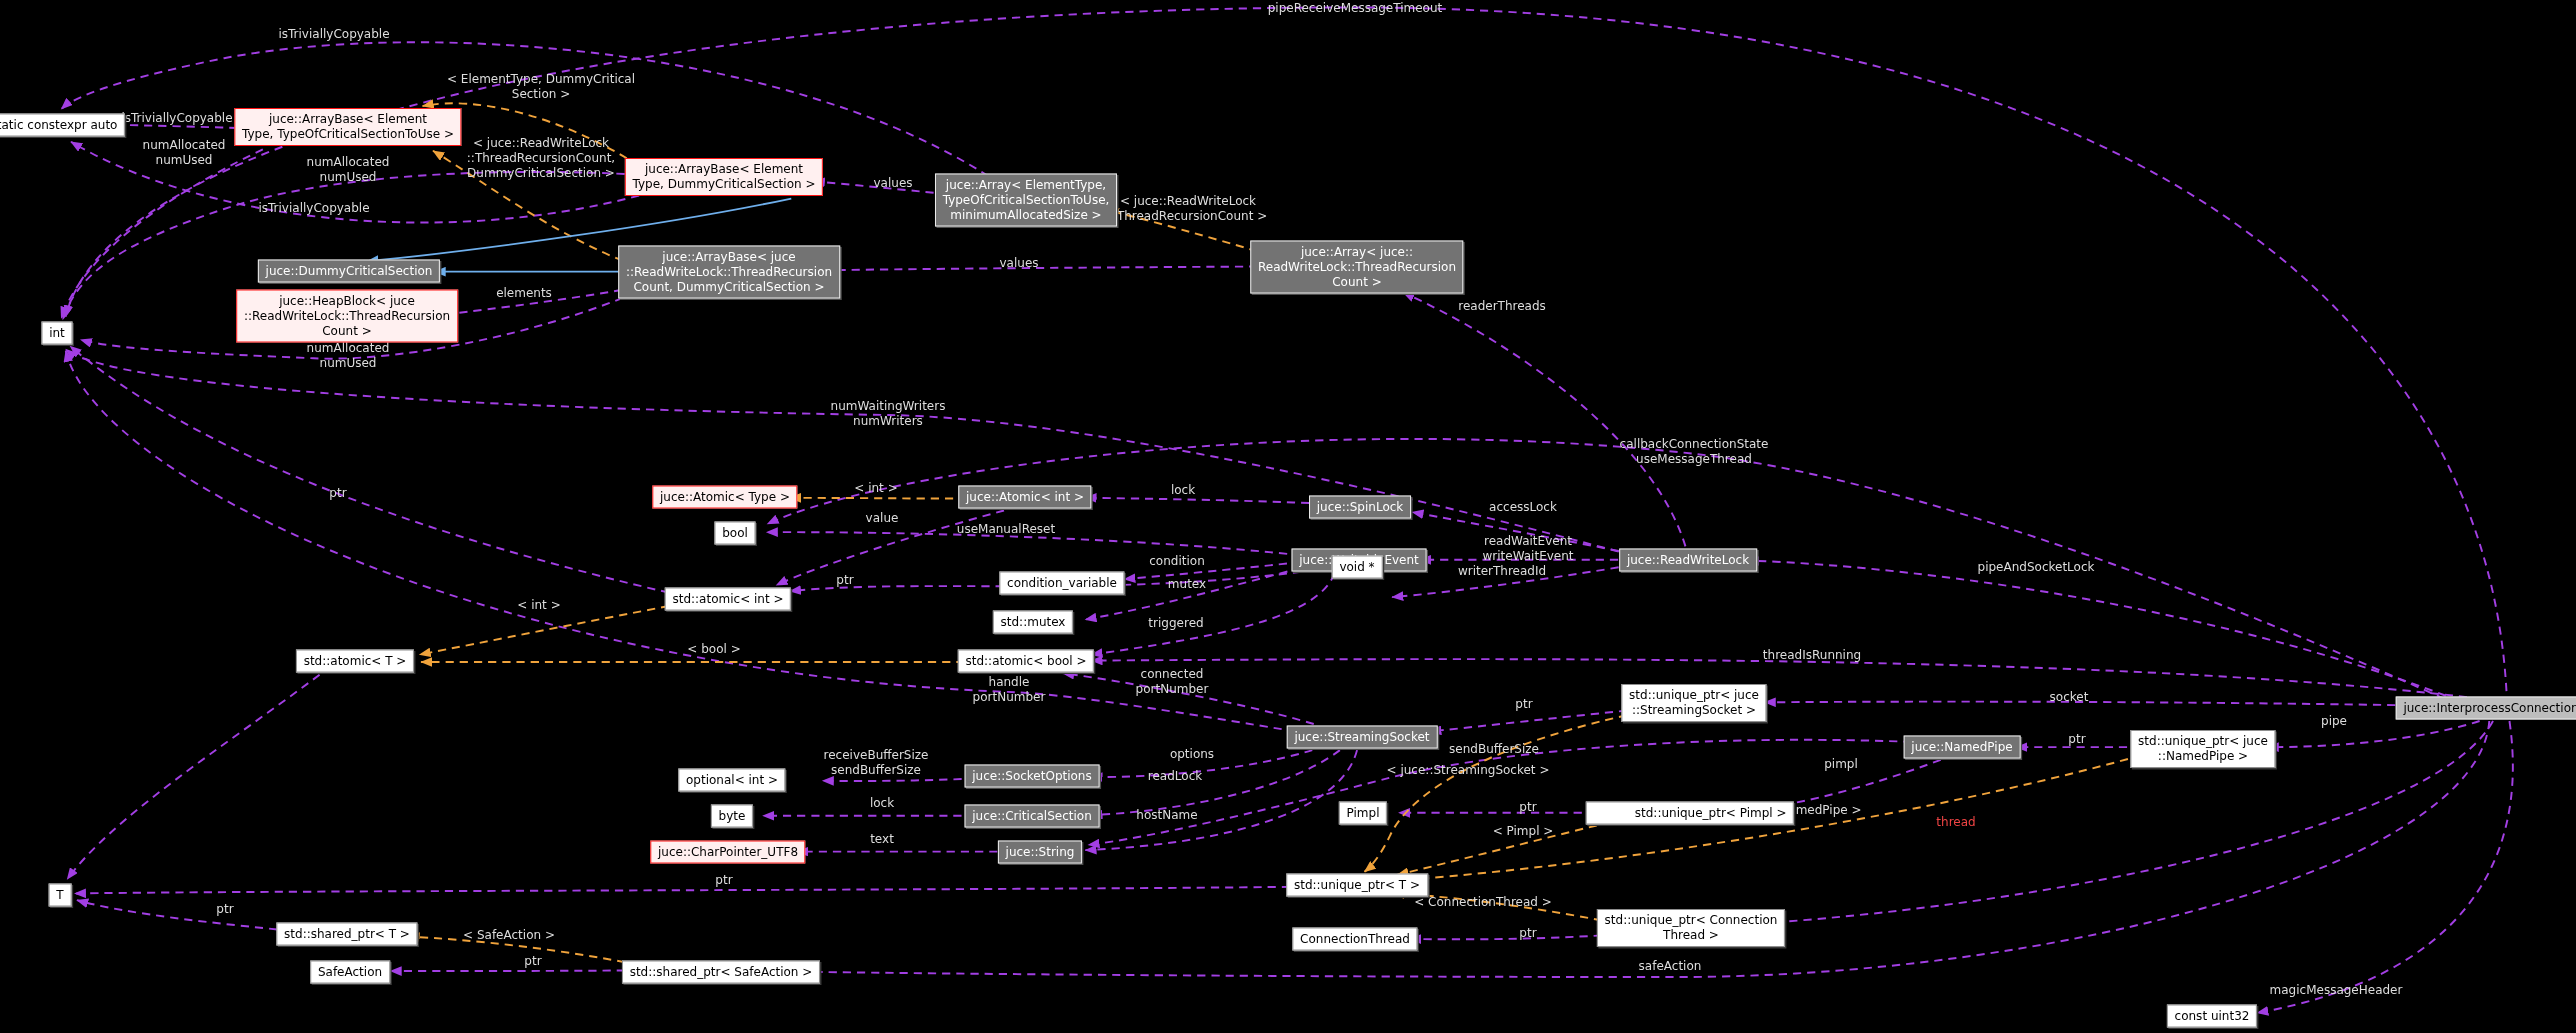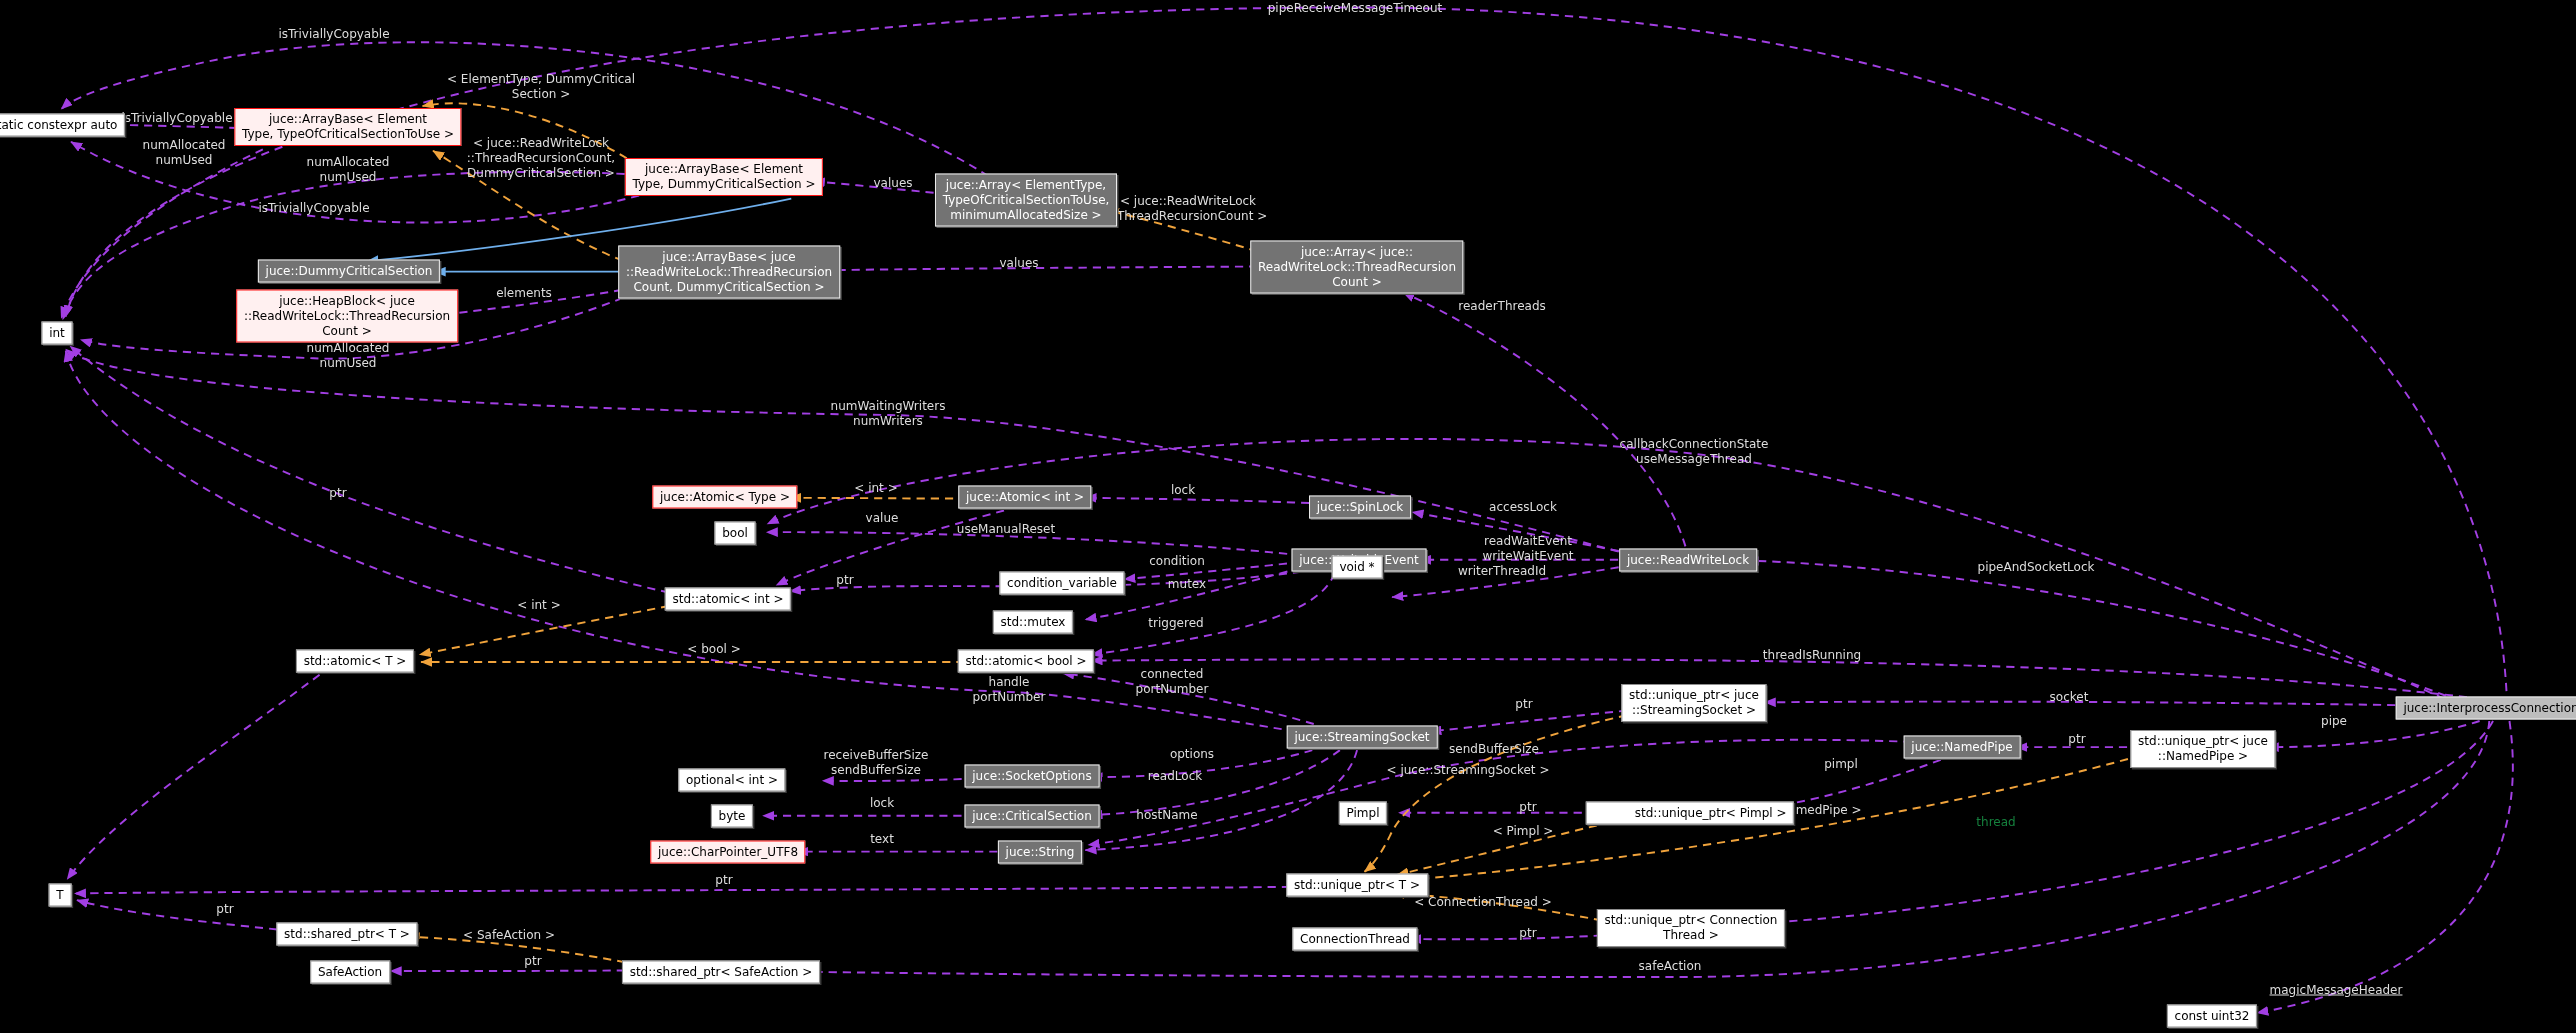--- a/index.html
+++ b/index.html
@@ -140,27 +140,27 @@
     <div class="elabel" style="left: 1192px; top: 754px; color: rgb(222, 222, 222);">options</div>
     <div class="elabel" style="left: 876px; top: 763px; color: rgb(222, 222, 222);">receiveBufferSize
 sendBufferSize</div>
     <div class="elabel" style="left: 1175px; top: 776px; color: rgb(222, 222, 222);">readLock</div>
     <div class="elabel" style="left: 882px; top: 803px; color: rgb(222, 222, 222);">lock</div>
     <div class="elabel" style="left: 1167px; top: 815px; color: rgb(222, 222, 222);">hostName</div>
     <div class="elabel" style="left: 1494px; top: 749px; color: rgb(222, 222, 222);">sendBufferSize</div>
     <div class="elabel" style="left: 882px; top: 839px; color: rgb(222, 222, 222);">text</div>
     <div class="elabel" style="left: 1841px; top: 764px; color: rgb(222, 222, 222);">pimpl</div>
     <div class="elabel" style="left: 1528px; top: 807px; color: rgb(222, 222, 222);">ptr</div>
-    <div class="elabel" style="left: 1996px; top: 822px; color: #15803d;">thread</div>
+    <div class="elabel" style="left: 1956px; top: 822px; color: #ef4444;">thread</div>
     <div class="elabel" style="left: 1528px; top: 933px; color: rgb(222, 222, 222);">ptr</div>
     <div class="elabel" style="left: 724px; top: 880px; color: rgb(222, 222, 222);">ptr</div>
     <div class="elabel" style="left: 225px; top: 909px; color: rgb(222, 222, 222);">ptr</div>
     <div class="elabel" style="left: 533px; top: 961px; color: rgb(222, 222, 222);">ptr</div>
     <div class="elabel" style="left: 1670px; top: 966px; color: rgb(222, 222, 222);">safeAction</div>
-    <div class="elabel" style="left: 2336px; top: 990px; color: rgb(222, 222, 222); text-decoration: underline;">magicMessageHeader</div>
+    <div class="elabel" style="left: 2336px; top: 990px; color: rgb(222, 222, 222);">magicMessageHeader</div>
     <div class="elabel" style="left: 541px; top: 87px; color: rgb(222, 222, 222);">&lt; ElementType, DummyCritical
 Section &gt;</div>
     <div class="elabel" style="left: 541px; top: 158px; color: rgb(222, 222, 222);">&lt; juce::ReadWriteLock
 ::ThreadRecursionCount,
 DummyCriticalSection &gt;</div>
     <div class="elabel" style="left: 1188px; top: 209px; color: rgb(222, 222, 222);">&lt; juce::ReadWriteLock
 ::ThreadRecursionCount &gt;</div>
     <div class="elabel" style="left: 876px; top: 488px; color: rgb(222, 222, 222);">&lt; int &gt;</div>
     <div class="elabel" style="left: 539px; top: 605px; color: rgb(222, 222, 222);">&lt; int &gt;</div>
     <div class="elabel" style="left: 714px; top: 649px; color: rgb(222, 222, 222);">&lt; bool &gt;</div>

